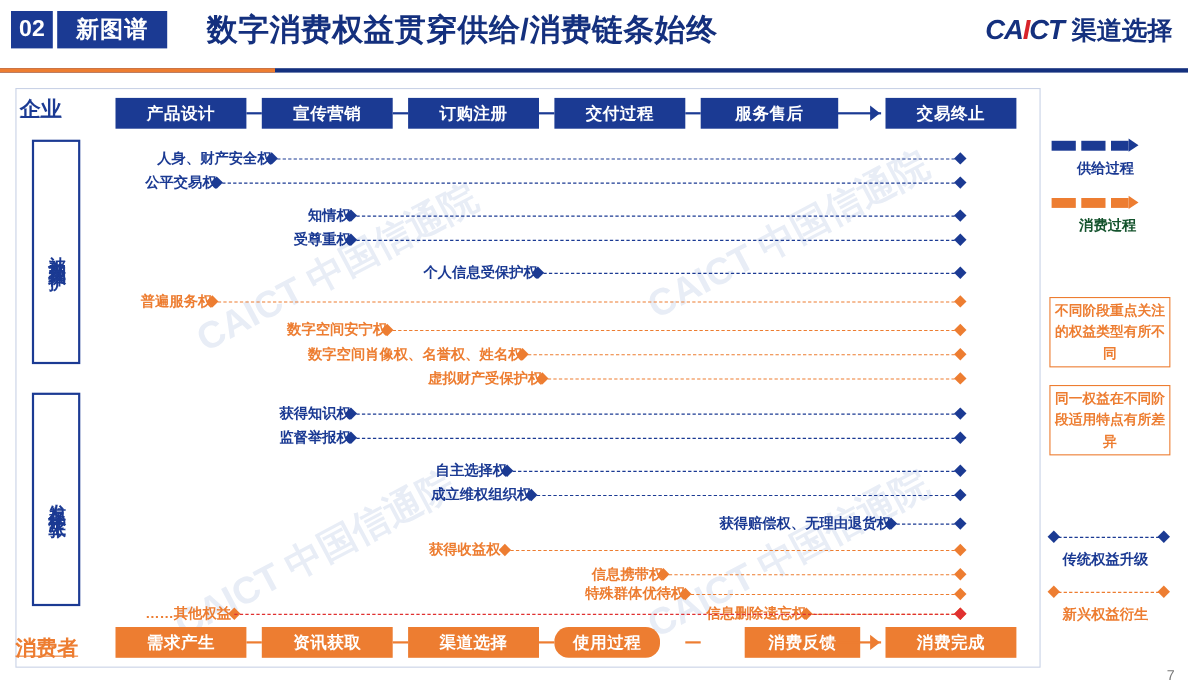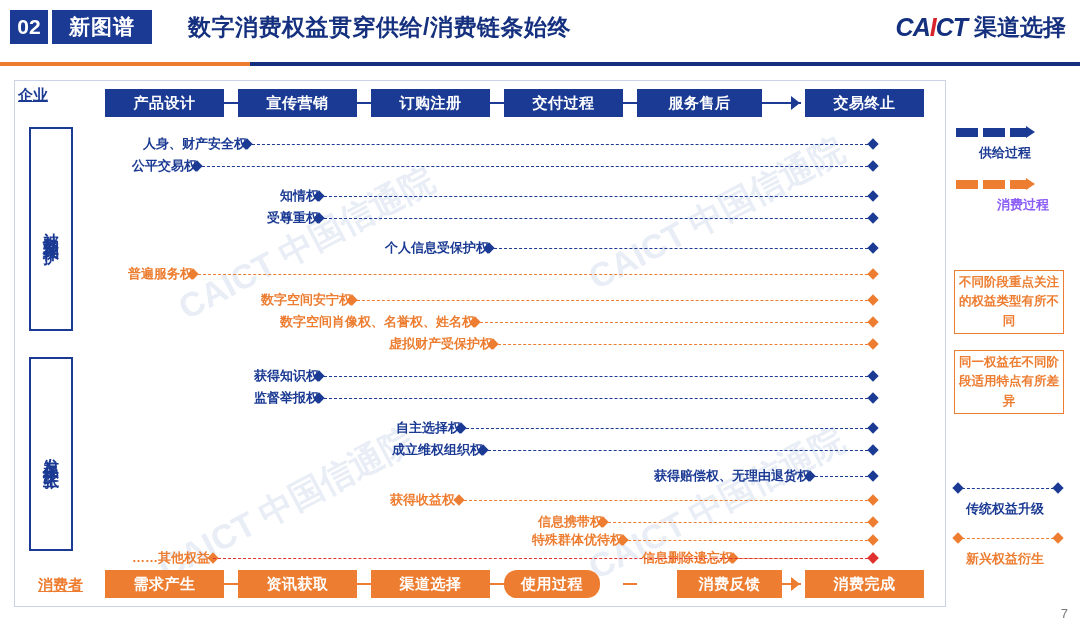--- a/index.html
+++ b/index.html
@@ -16,21 +16,21 @@
     display:flex;align-items:center;justify-content:center;
   }
   #sec-name{
     position:absolute;left:52px;top:10px;width:100px;height:34px;
     background:#1b3a93;color:#fff;font-size:21px;font-weight:bold;
     display:flex;align-items:center;justify-content:center;letter-spacing:1px;
   }
   #main-title{
     position:absolute;left:188px;top:9px;height:36px;
     display:flex;align-items:center;
-    color:#14307e;font-size:23px;font-weight:bold;letter-spacing:.5px;
+    color:#14307e;font-size:28px;font-weight:bold;letter-spacing:.5px;
   }
   #brand{position:absolute;right:14px;top:12px;display:flex;align-items:center;gap:7px;}
   #brand-caict{color:#14307e;font-size:25px;font-weight:bold;font-style:italic;letter-spacing:-1px;}
   #brand-caict .red{color:#d8232a;}
   #brand-cn{color:#14307e;font-size:23px;font-weight:bold;}
   #header-rule{position:absolute;left:0;top:62px;width:1080px;height:4px;background:#14307e;}
   #header-rule-orange{position:absolute;left:0;top:62px;width:250px;height:4px;background:#ed7d31;}
 
   
   #frame{
@@ -52,24 +52,24 @@
   .bar.blue{background:#1b3a93;}
   .bar.orange{background:#ed7d31;}
   .bar-conn{position:absolute;height:2px;top:13px;}
   .bar-conn.blue{background:#1b3a93;}
   .bar-conn.orange{background:#ed7d31;}
   .arrow-r{position:absolute;top:7px;width:0;height:0;border-top:7px solid transparent;border-bottom:7px solid transparent;}
   .arrow-r.blue{border-left:9px solid #1b3a93;}
   .arrow-r.orange{border-left:9px solid #ed7d31;}
 
   .side-label{
-    position:absolute;font-size:15px;font-weight:bold;text-decoration:underline;
+    position:absolute;font-size:19px;font-weight:bold;text-decoration:underline;
   }
   #lbl-enterprise{left:18px;top:86px;color:#1b3a93;}
-  #lbl-consumer{left:14px;top:576px;color:#ed7d31;padding-left:24px;}
+  #lbl-consumer{left:14px;top:576px;color:#ed7d31;}
 
   
   .cat-box{
     position:absolute;left:28px;width:40px;border:2px solid #1b3a93;
     color:#1b3a93;font-size:16px;font-weight:bold;text-align:center;
     display:flex;align-items:center;justify-content:center;line-height:1.25;
     writing-mode:vertical-rl;letter-spacing:3px;
   }
   #cat-passive{top:126px;height:200px;}
   #cat-active{top:356px;height:190px;}
@@ -300,21 +300,21 @@
   <div class="seg" style="left:6px;top:48px;width:22px;background:#1b3a93;"></div>
   <div class="seg" style="left:33px;top:48px;width:22px;background:#1b3a93;"></div>
   <div class="seg" style="left:60px;top:48px;width:16px;background:#1b3a93;"></div>
   <div class="lg-arrow" style="left:76px;top:46px;border-left:9px solid #1b3a93;"></div>
   <div class="lg-title" style="left:0;top:64px;color:#1b3a93;">供给过程</div>
 
   <div class="seg" style="left:6px;top:100px;width:22px;background:#ed7d31;"></div>
   <div class="seg" style="left:33px;top:100px;width:22px;background:#ed7d31;"></div>
   <div class="seg" style="left:60px;top:100px;width:16px;background:#ed7d31;"></div>
   <div class="lg-arrow" style="left:76px;top:98px;border-left:9px solid #ed7d31;"></div>
-  <div class="lg-title" style="left:18px;top:116px;color:#8b5cf6;">消费过程</div>
+  <div class="lg-title" style="left:2px;top:116px;color:#14532d;">消费过程</div>
 
   <div class="note-box" style="left:4px;top:270px;width:110px;height:64px;">同一权益在不同阶段适用特点有所差异</div>
   <div class="note-box" style="left:4px;top:190px;width:110px;height:64px;">不同阶段重点关注的权益类型有所不同</div>
 
   <div class="lg-dot" style="left:4px;top:404px;background:#1b3a93;"></div>
   <div class="lg-dashline" style="left:12px;top:408px;width:92px;border-top:1.5px dashed #1b3a93;"></div>
   <div class="lg-dot" style="left:104px;top:404px;background:#1b3a93;"></div>
   <div class="lg-title" style="left:0;top:420px;color:#1b3a93;">传统权益升级</div>
 
   <div class="lg-dot" style="left:4px;top:454px;background:#ed7d31;"></div>

